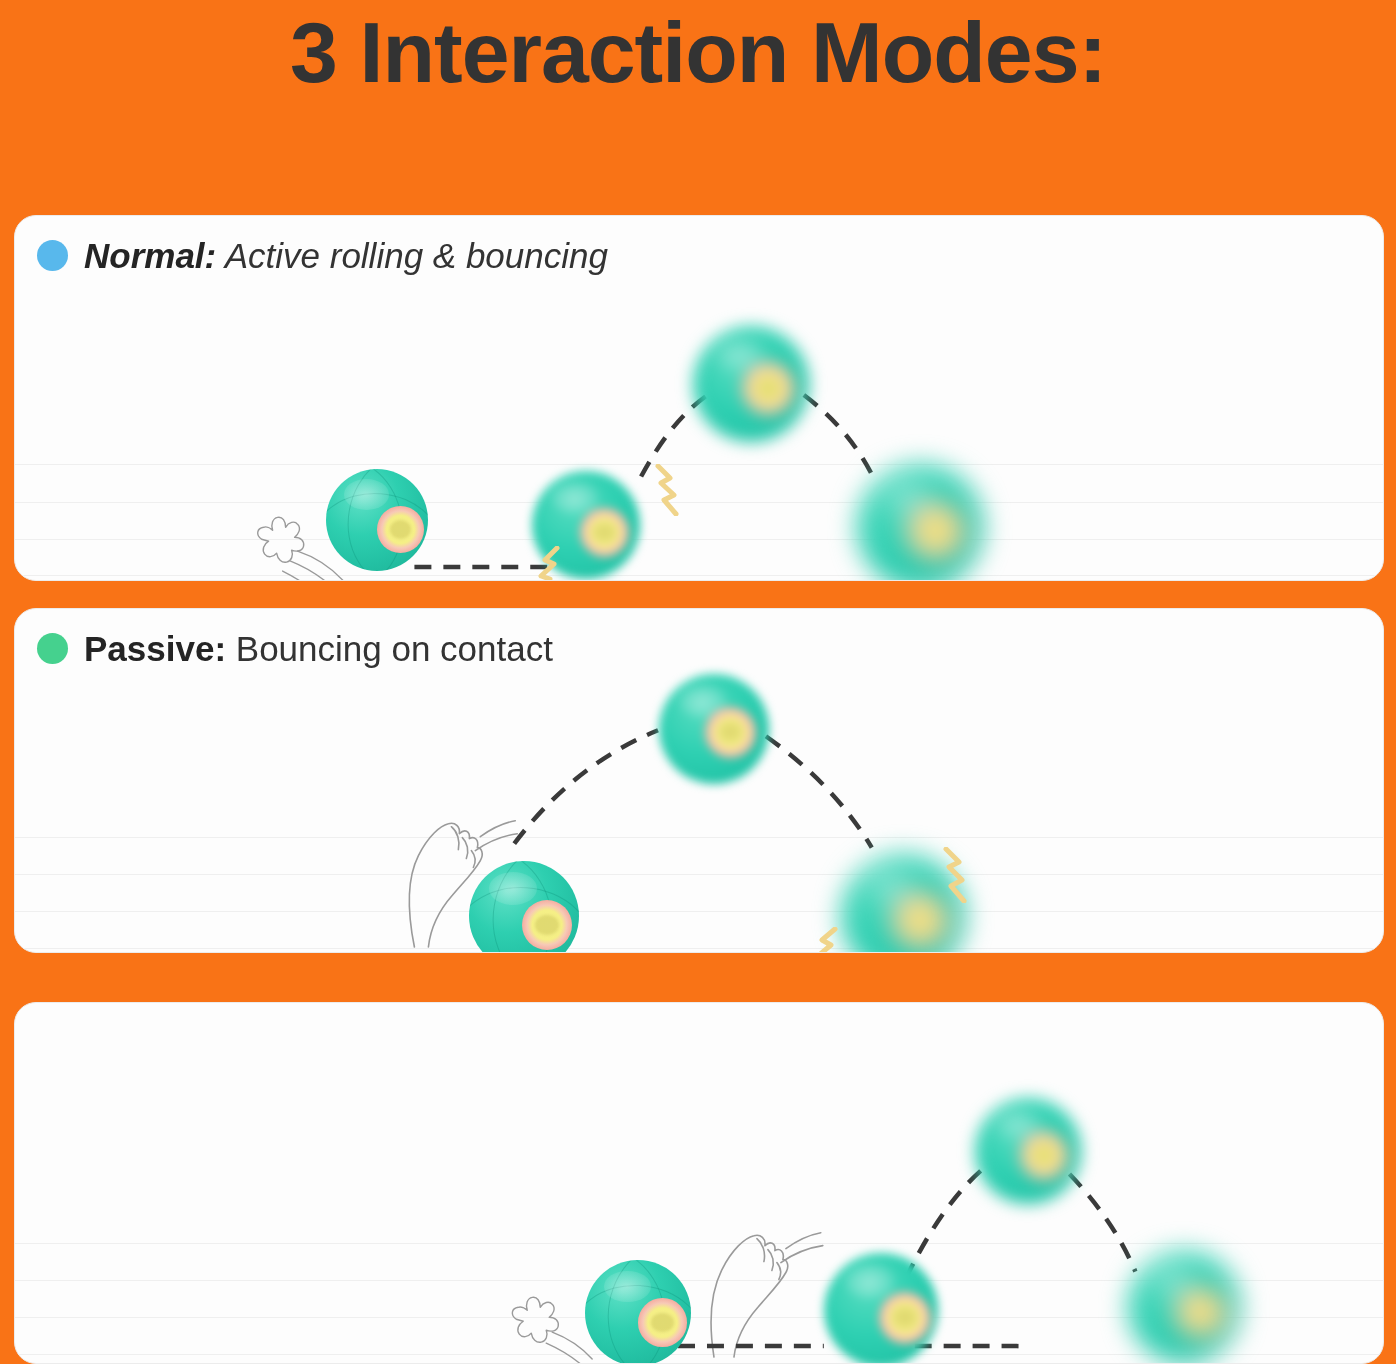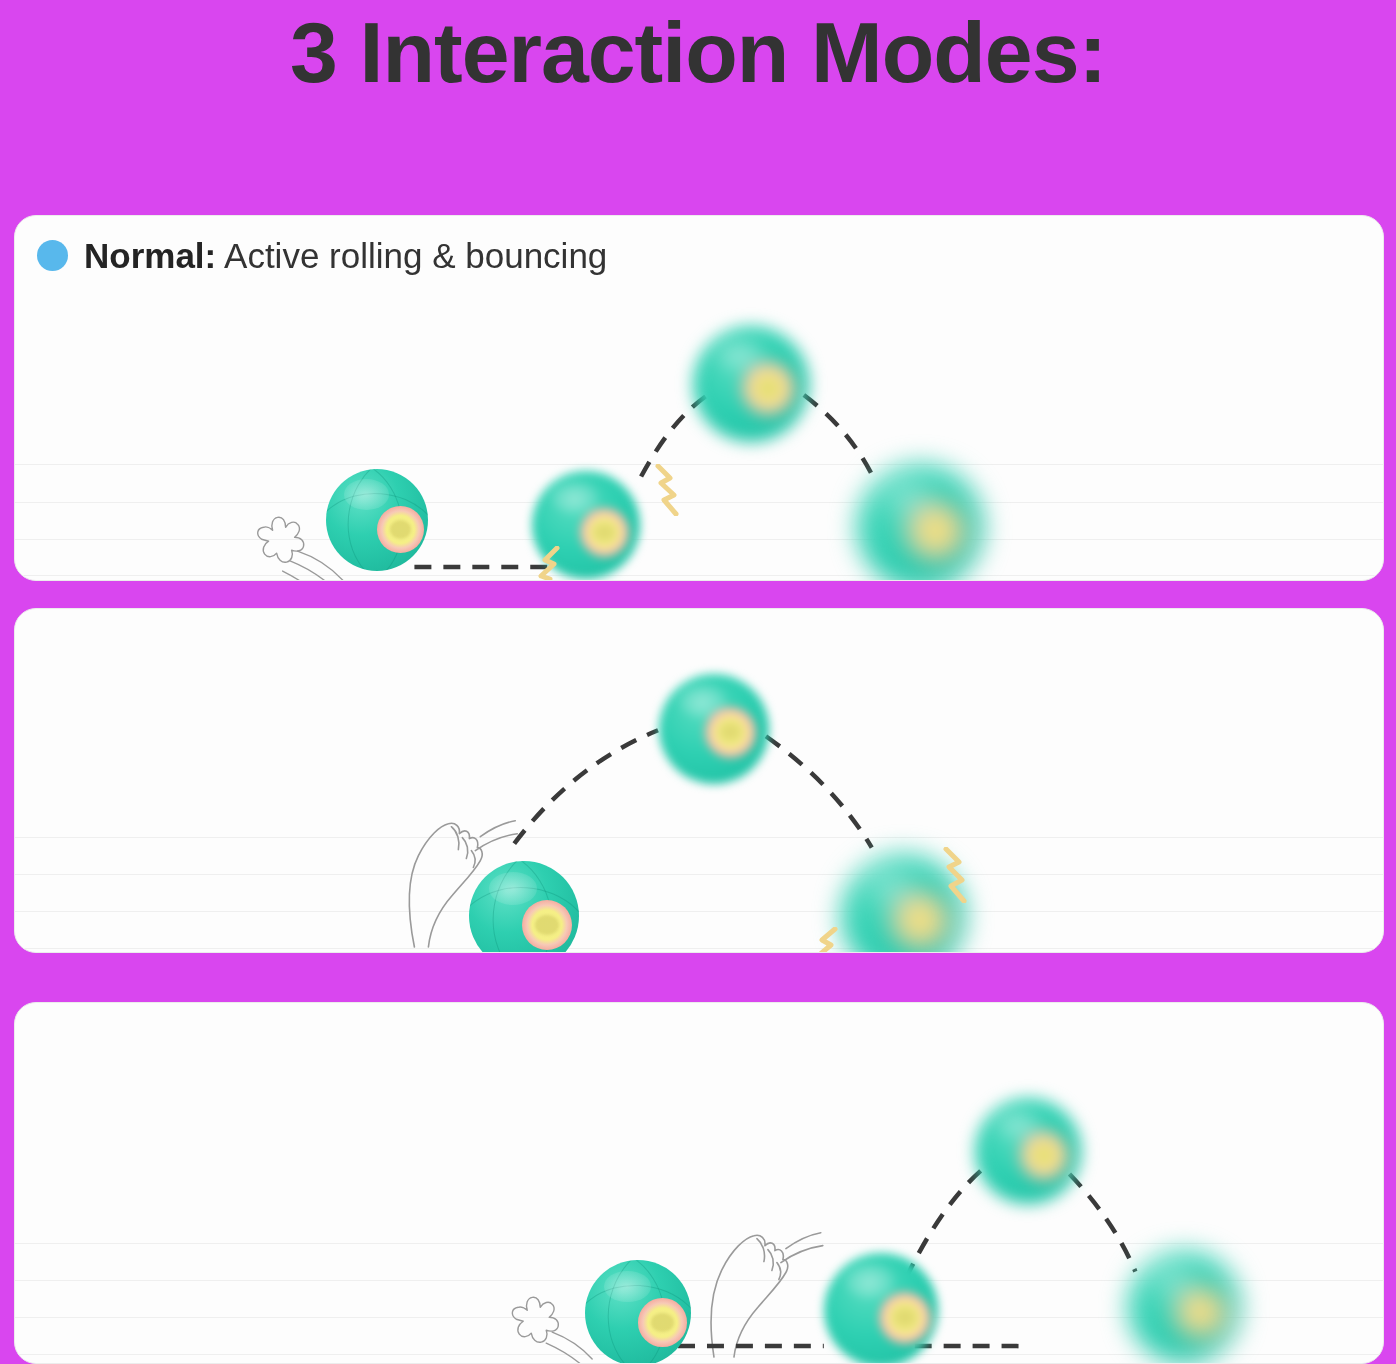--- a/index.html
+++ b/index.html
@@ -5,21 +5,21 @@
   * { box-sizing: border-box; }
   html, body {
     margin: 0; padding: 0;
     background: #ffffff;
     font-family: "Liberation Sans", "DejaVu Sans", sans-serif;
   }
   .page {
     position: relative;
     width: 1396px;
     height: 1364px;
-    background: #d946ef;
+    background: #f97316;
     overflow: hidden;
   }
 
   
   .page-title {
     position: absolute;
     left: 0; top: 0;
     width: 1396px;
     height: 108px;
     line-height: 104px;
@@ -34,21 +34,21 @@
   
   .card {
     position: absolute;
     left: 14px;
     width: 1370px;
     background: #fdfdfd;
     border: 1.5px solid #ececec;
     border-radius: 22px;
     overflow: hidden;
   }
-  #card-0 { top: 215px;  height: 366px; }
+  #card-0 { top: 215px;  height: 366px; font-style: italic; }
   #card-1 { top: 608px;  height: 345px; }
   #card-2 { top: 1002px; height: 362px; }
 
   .card-inner {
     position: absolute;
     inset: 0;
   }
 
   
   .rule {
@@ -256,20 +256,27 @@
   </div>
 
   <div class="card" id="card-1">
     <div class="card-inner">
 
       <div class="rule" style="top:228px;"></div>
       <div class="rule" style="top:265px;"></div>
       <div class="rule" style="top:302px;"></div>
       <div class="rule" style="top:339px;"></div>
 
+      <div class="card-head">
+        <span class="mode-dot" style="background:#45D18E;"></span>
+        <span class="head-text">
+          <span class="head-name">Passive:</span>
+          <span class="head-desc">Bouncing on contact</span>
+        </span>
+      </div>
 
       <div class="scene">
         <svg viewBox="0 0 1370 345" preserveAspectRatio="none" aria-hidden="true">
 
           <g fill="none" stroke="#9a9a9a" stroke-width="1.6" stroke-linecap="round" stroke-linejoin="round">
             <path d="M400,340 C392,300 394,268 404,248 C414,228 426,218 434,216
                      C441,214 446,219 445,226 C450,221 456,223 455,231
                      C460,228 465,232 463,240 C467,240 470,246 466,253
                      C460,264 448,276 438,288 C424,304 416,322 414,340"></path>
             <path d="M437,219 C443,224 446,233 444,242"></path>

